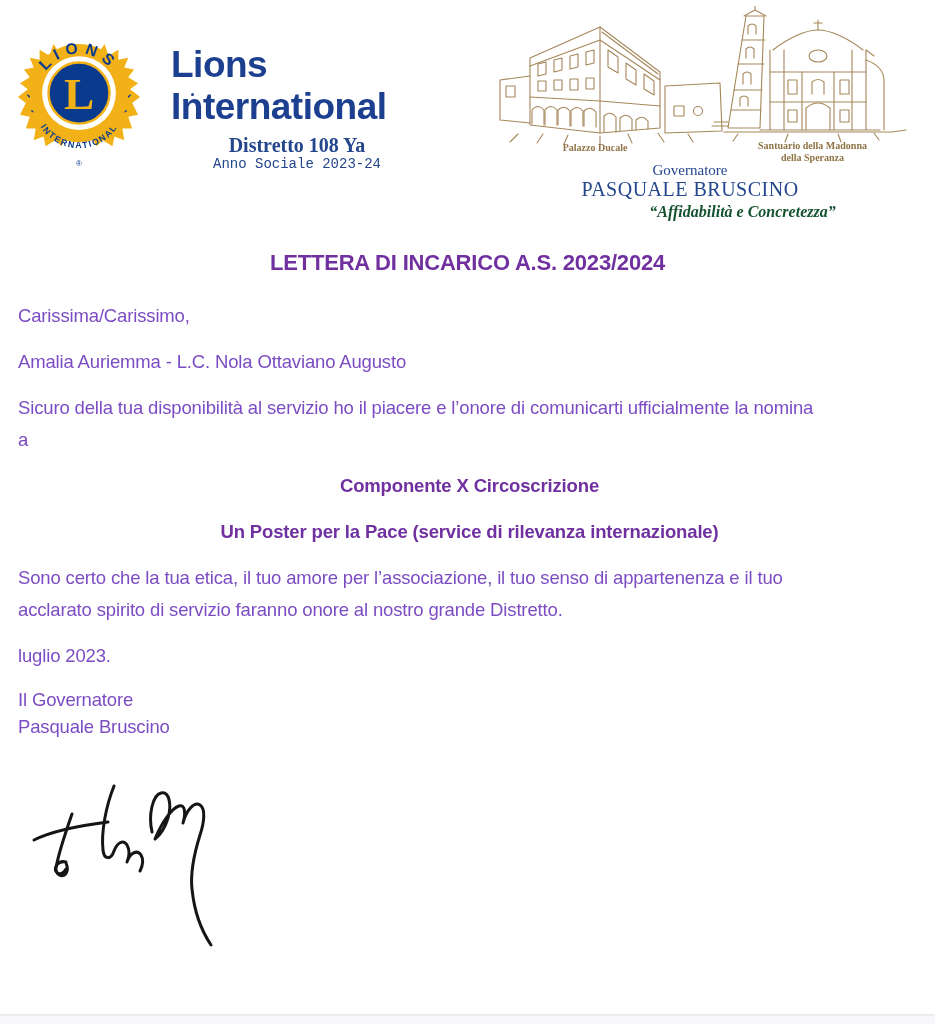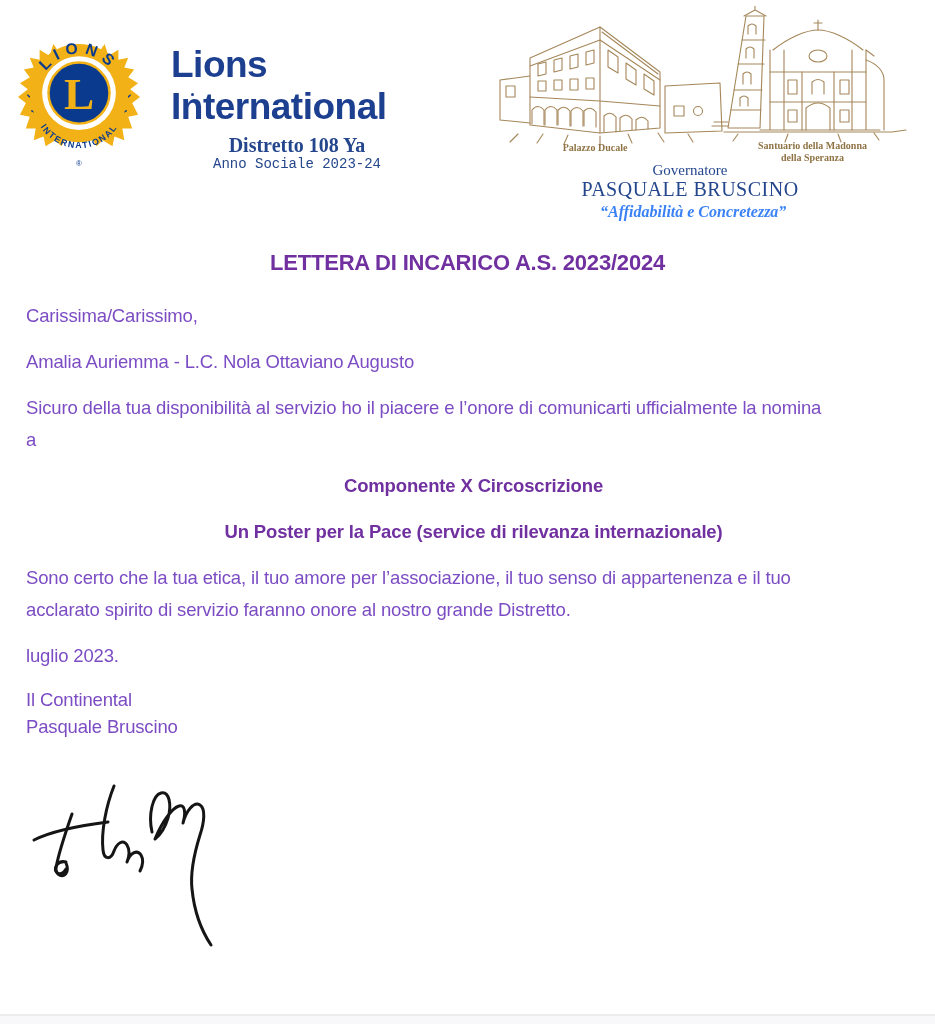--- a/index.html
+++ b/index.html
@@ -20,29 +20,29 @@
   
   .buildings{position:absolute;left:488px;top:6px;width:420px;height:152px;}
   .caption{color:#8f7344;font-family:"Liberation Serif",serif;font-weight:bold;
     font-size:10px;line-height:12px;text-align:center;}
   .caption-left{position:absolute;left:530px;top:142px;width:130px;}
   .caption-right{position:absolute;left:750px;top:140px;width:125px;}
   .gov-title{position:absolute;left:600px;top:162px;width:180px;text-align:center;
     color:#24468c;font-family:"Liberation Serif",serif;font-size:15px;}
   .gov-name{position:absolute;left:555px;top:178px;width:270px;text-align:center;
     color:#24468c;font-family:"Liberation Serif",serif;font-size:20px;letter-spacing:0.5px;}
-  .motto{position:absolute;left:600px;top:203px;width:285px;text-align:left;
-    color:#3b82f6;font-family:"Liberation Serif",serif;font-style:italic;
+  .motto{position:absolute;left:600px;top:203px;width:285px;text-align:center;
+    color:#14532d;font-family:"Liberation Serif",serif;font-style:italic;
     font-weight:bold;font-size:16px;}
   
   .title{position:absolute;left:0;top:242px;width:935px;text-align:center;
     color:#7030a0;font-weight:bold;font-size:22px;letter-spacing:-0.2px;margin-top:8px;}
   .letter-body{position:absolute;left:14px;top:300px;width:907px;color:#7b4cc3;
     font-size:18.5px;letter-spacing:-0.15px;}
-  .para{margin:0 0 14px 12px;line-height:32px;}
+  .para{margin:0 0 14px 4px;line-height:32px;}
   .para.center{text-align:center;}
   .para.bold{font-weight:bold;color:#7030a0;}
   .para.tight{line-height:27px;}
   
   .signature{position:absolute;left:18px;top:782px;width:230px;height:172px;}
   .footer-strip{position:absolute;left:0;bottom:0;width:935px;height:8px;
     background:#f8f8fa;border-top:2px solid #ededf0;}
 </style>
 </head>
 <body>
@@ -178,21 +178,21 @@
       <div>Un Poster per la Pace (service di rilevanza internazionale)</div>
     </div>
     <div class="para">
       <div>Sono certo che la tua etica, il tuo amore per l’associazione, il tuo senso di appartenenza e il tuo</div>
       <div>acclarato spirito di servizio faranno onore al nostro grande Distretto.</div>
     </div>
     <div class="para">
       <div>luglio 2023.</div>
     </div>
     <div class="para tight">
-      <div>Il Continental</div>
+      <div>Il Governatore</div>
       <div>Pasquale Bruscino</div>
     </div>
   </div>
 
 <svg class="signature" viewBox="0 0 230 172" aria-hidden="true">
   <g stroke="#151515" stroke-width="3" fill="none" stroke-linecap="round" stroke-linejoin="round">
     <path d="M 16 58 C 34 49 58 44 90 40"></path>
     <path d="M 54 32 C 47 52 40 74 38 86 C 37 93 44 94 48 87"></path>
     <path d="M 48 80 C 40 78 34 86 40 92 C 46 97 52 90 48 81"></path>
     <path d="M 96 4 C 88 24 83 50 85 68 C 86 78 93 78 96 69 C 99 61 105 57 109 63 C 112 68 111 75 109 80 C 112 71 119 67 123 73 C 126 78 124 85 122 89"></path>

